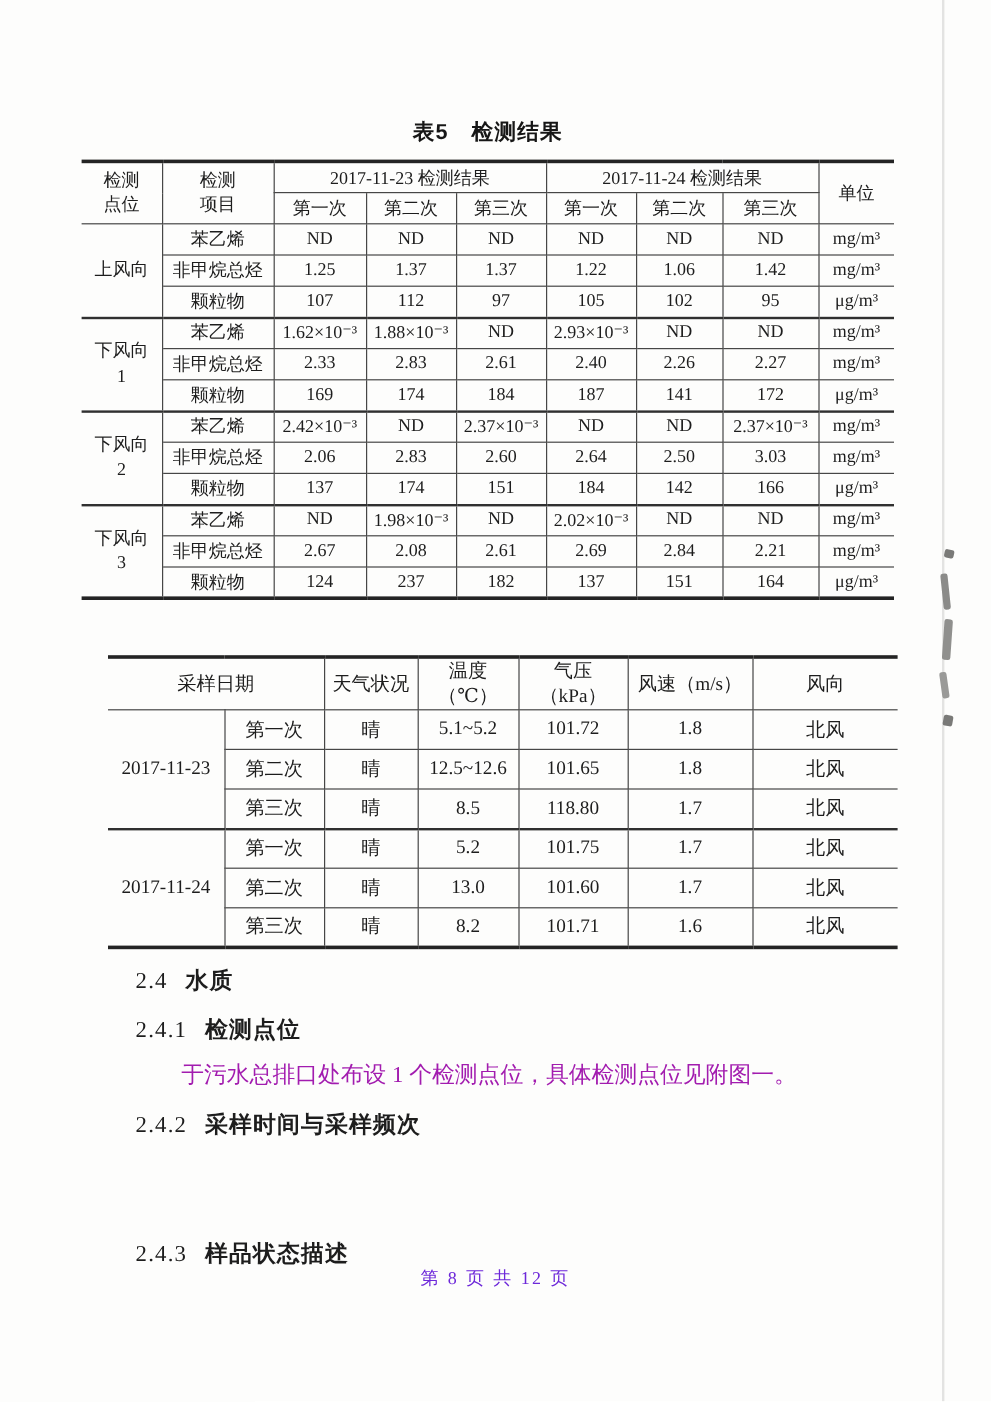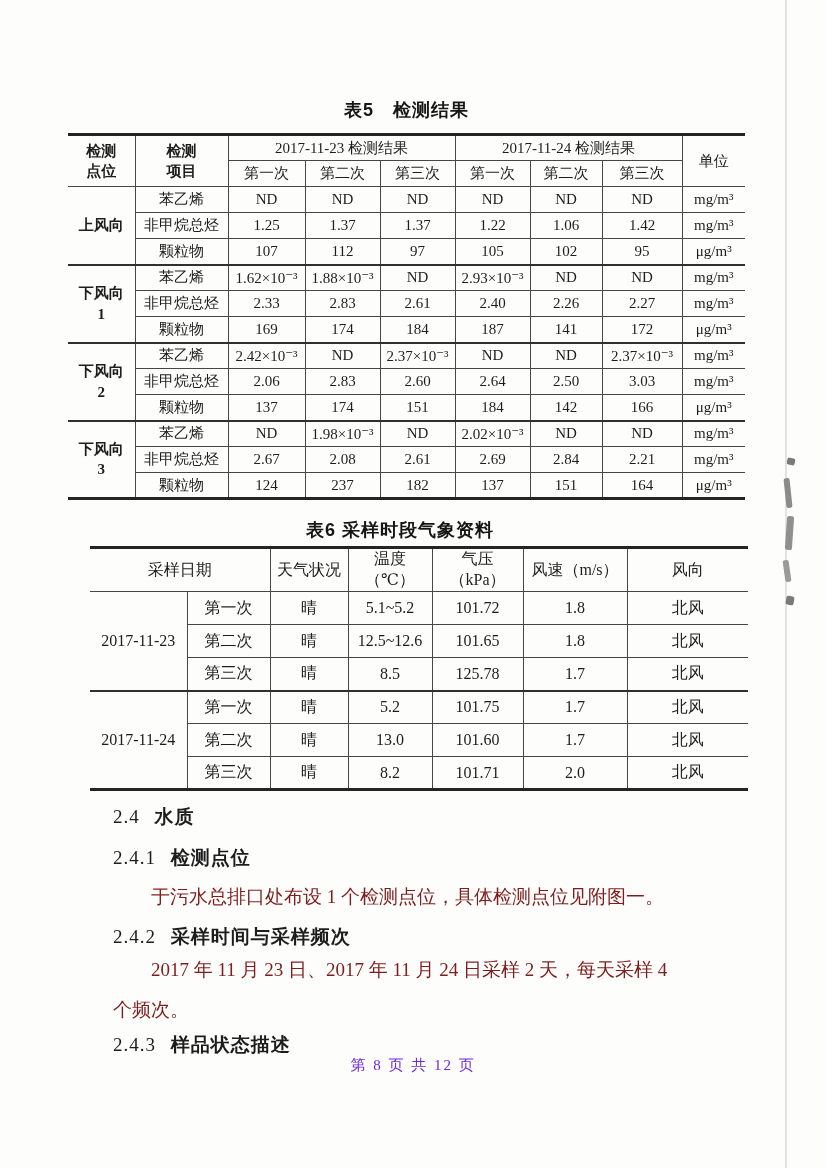--- a/index.html
+++ b/index.html
@@ -18,38 +18,38 @@
   #t5-title { left:68px; width:677px; top:98px; }
   #t6-title { left:90px; width:620px; top:518px; }
   .sec-head { position:absolute; left:113px; font-size:19px; white-space:nowrap; }
   .sec-head .num { font-weight:normal; margin-right:10px; letter-spacing:1px; }
   .sec-head .ttl {
     font-weight:bold; font-family:"Liberation Sans","DejaVu Sans",sans-serif;
     letter-spacing:1px;
   }
   .para {
     position:absolute; left:113px; width:600px; font-size:19px;
-    line-height:26px; text-indent:2em; color:#7f1d1d;
+    line-height:26px; text-indent:2em; color:#a21caf;
   }
   #para-242 { white-space:pre-line; line-height:40px; }
   .footer {
     position:absolute; left:0; width:826px; top:1056px; text-align:center;
     font-size:15px; letter-spacing:2px; color:#6d28d9;
   }
   
   table { border-collapse:collapse; table-layout:fixed; position:absolute; }
   th, td {
     border:1px solid #464646; text-align:center; vertical-align:middle;
     padding:0 2px; font-weight:normal; overflow:hidden; color:#1d1d1d;
   }
   #table5 { left:68px; top:133px; width:677px; font-size:15px; }
   #table5 tr { height:26px; }
   #table6 { left:90px; top:546px; width:658px; font-size:16px; }
   #table6 tr { height:33px; }
-  .wrap { white-space:pre-line; line-height:1.35;font-weight:bold; }
+  .wrap { white-space:pre-line; line-height:1.35; }
   .top { border-top:3px solid #242424; }
   .bot { border-bottom:3px solid #242424; }
   .gt  { border-top:2px solid #303030; }
   .no-l { border-left:none; }
   .no-r { border-right:none; }
   
   .scan-edge {
     position:absolute; top:0; left:785px; width:2px; height:1168px;
     background:#e3e3e2;
   }
@@ -220,21 +220,20 @@
           <td class="bot ">237</td>
           <td class="bot ">182</td>
           <td class="bot ">137</td>
           <td class="bot ">151</td>
           <td class="bot ">164</td>
           <td class="bot no-r">μg/m³</td>
         </tr>
       </tbody>
   </table>
 
-  <div class="tbl-title" id="t6-title">表6 采样时段气象资料</div>
 
   <table id="table6">
     <colgroup>
       <col style="width:97px">
         <col style="width:83px">
         <col style="width:78px">
       <col style="width:84px">
         <col style="width:91px">
         <col style="width:104px">
       <col style="width:121px">
@@ -262,21 +261,21 @@
           <td>晴</td>
           <td>12.5~12.6</td>
           <td>101.65</td>
           <td>1.8</td>
           <td class="no-r">北风</td>
         </tr>
         <tr>
           <td>第三次</td>
           <td>晴</td>
           <td>8.5</td>
-          <td>125.78</td>
+          <td>118.80</td>
           <td>1.7</td>
           <td class="no-r">北风</td>
         </tr>
         <tr>
           <td class="no-l gt bot" rowspan="3">2017-11-24</td>
           <td class="gt ">第一次</td>
           <td class="gt ">晴</td>
           <td class="gt ">5.2</td>
           <td class="gt ">101.75</td>
           <td class="gt ">1.7</td>
@@ -288,21 +287,21 @@
           <td>13.0</td>
           <td>101.60</td>
           <td>1.7</td>
           <td class="no-r">北风</td>
         </tr>
         <tr>
           <td class="bot ">第三次</td>
           <td class="bot ">晴</td>
           <td class="bot ">8.2</td>
           <td class="bot ">101.71</td>
-          <td class="bot ">2.0</td>
+          <td class="bot ">1.6</td>
           <td class="bot no-r">北风</td>
         </tr>
       </tbody>
   </table>
 
   <div class="sec-head" style="top:804px">
     <span class="num">2.4</span>
     <span class="ttl">水质</span>
   </div>
 
@@ -311,22 +310,20 @@
     <span class="ttl">检测点位</span>
   </div>
 
   <div class="para" id="para-241" style="top:884px">于污水总排口处布设 1 个检测点位，具体检测点位见附图一。</div>
 
   <div class="sec-head" style="top:924px">
     <span class="num">2.4.2</span>
     <span class="ttl">采样时间与采样频次</span>
   </div>
 
-  <div class="para" id="para-242" style="top:950px">2017 年 11 月 23 日、2017 年 11 月 24 日采样 2 天，每天采样 4
-个频次。</div>
 
   <div class="sec-head" style="top:1032px">
     <span class="num">2.4.3</span>
     <span class="ttl">样品状态描述</span>
   </div>
 
   <div class="footer">第 8 页 共 12 页</div>
 
   <div class="scan-edge"></div>
   <div class="smudge sm1"></div>

